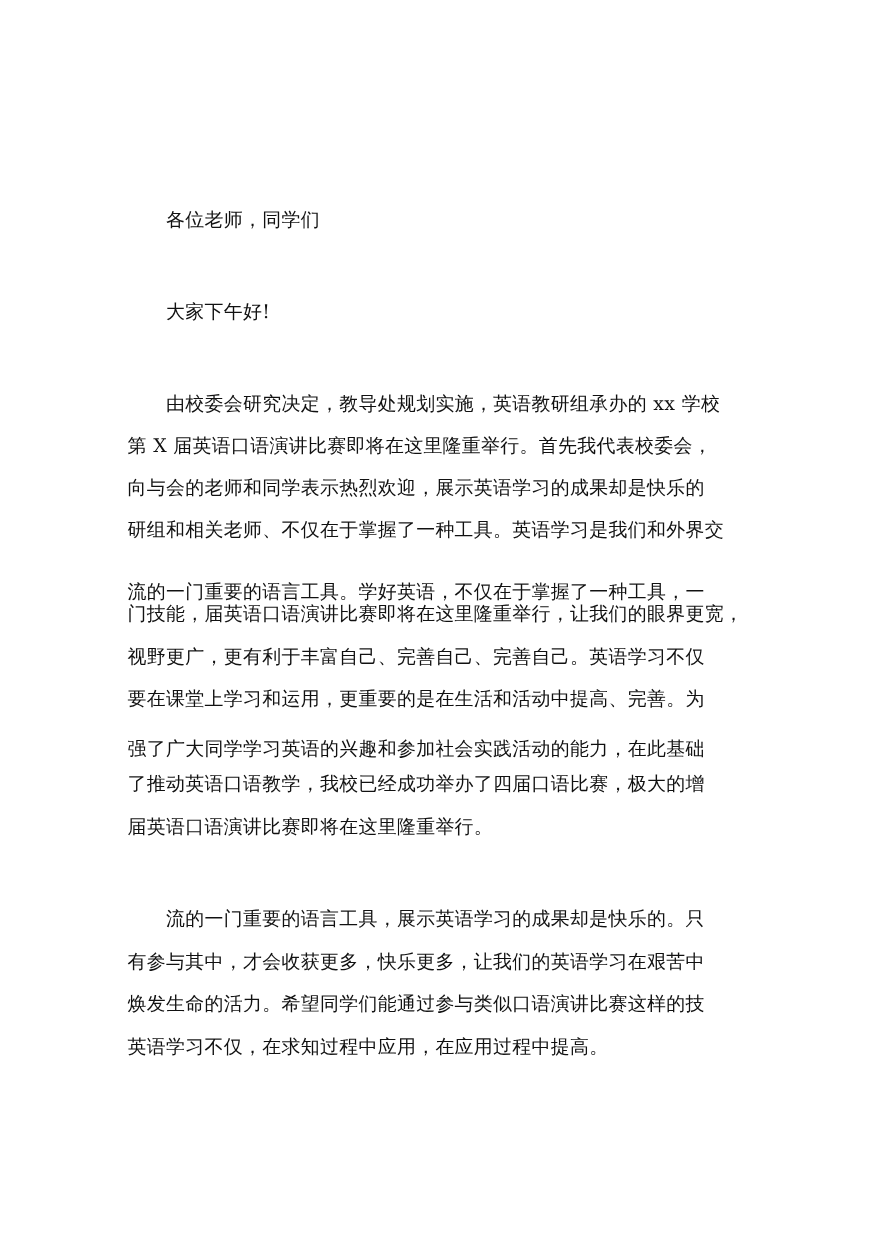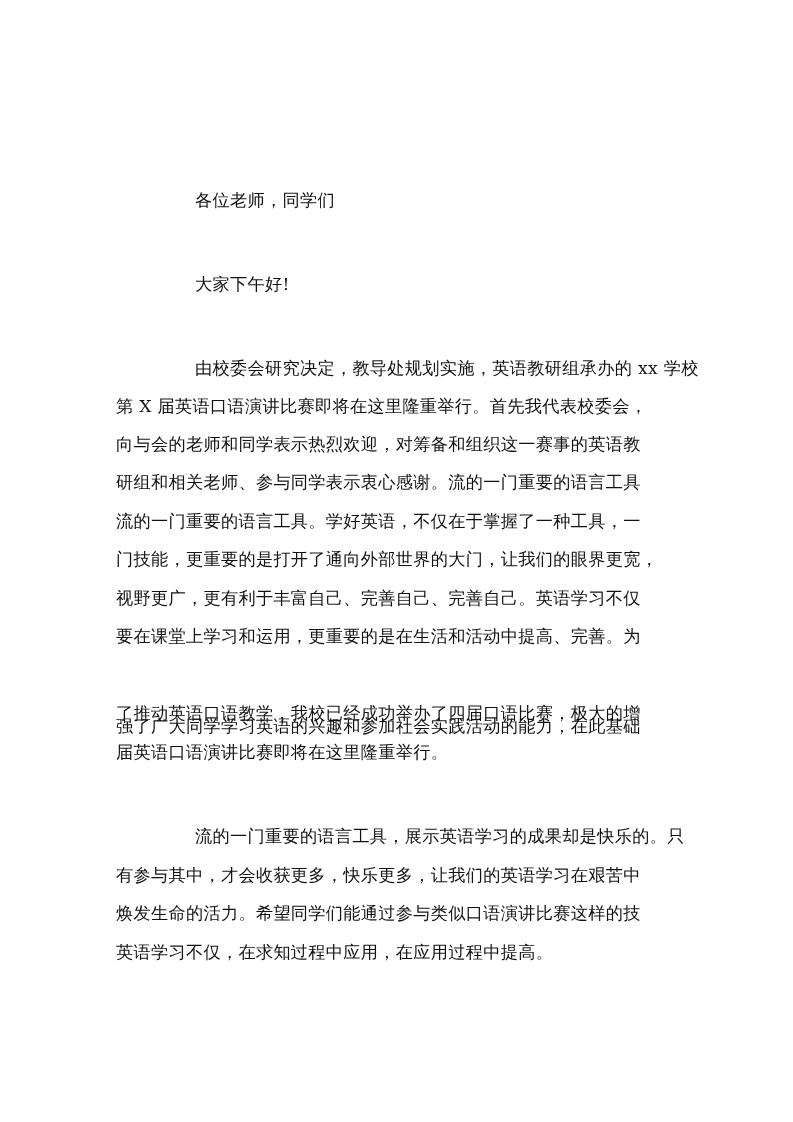--- a/index.html
+++ b/index.html
@@ -1,40 +1,40 @@
 <!DOCTYPE html>
 <html><head>
   <meta charset="utf-8">
   <style>
     html, body { margin: 0; padding: 0; background: #ffffff; }
     body { width: 793px; height: 1122px; position: relative; overflow: hidden;
       font-family: "DejaVu Serif", "Liberation Serif", serif; color: #111111; }
     .page { position: absolute; left: 116px; top: 0; width: 562px; }
     .line { position: absolute; left: 0; white-space: nowrap; font-size: 17.2px;
       line-height: 20px; letter-spacing: 0.3px; }
-    .indent { left: 35px; margin-left: 44px; }
+    .indent { left: 35px; }
   </style>
 </head>
 <body>
 
 <div class="page">
   <div class="line indent" style="top:190px">各位老师，同学们</div>
   <div class="line indent" style="top:274px">大家下午好!</div>
 
   <div>
     <div class="line indent" style="top:358px">由校委会研究决定，教导处规划实施，英语教研组承办的 xx 学校</div>
     <div class="line" style="top:396px">第 X 届英语口语演讲比赛即将在这里隆重举行。首先我代表校委会，</div>
-    <div class="line" style="top:434px">向与会的老师和同学表示热烈欢迎，对筹备和组织这一赛事的英语教</div>
-    <div class="line" style="top:472px">研组和相关老师、参与同学表示衷心感谢。流的一门重要的语言工具</div>
-    <div class="line" style="top:511px">流的一门重要的语言工具。学好英语，不仅在于掌握了一种工具，一</div>
-    <div class="line" style="top:549px">门技能，更重要的是打开了通向外部世界的大门，让我们的眼界更宽，</div>
+    <div class="line" style="top:434px">向与会的老师和同学表示热烈欢迎，展示英语学习的成果却是快乐的</div>
+    <div class="line" style="top:472px">研组和相关老师、不仅在于掌握了一种工具。英语学习是我们和外界交</div>
+    <div class="line" style="top:529px">流的一门重要的语言工具。学好英语，不仅在于掌握了一种工具，一</div>
+    <div class="line" style="top:549px">门技能，届英语口语演讲比赛即将在这里隆重举行，让我们的眼界更宽，</div>
     <div class="line" style="top:588px">视野更广，更有利于丰富自己、完善自己、完善自己。英语学习不仅</div>
     <div class="line" style="top:626px">要在课堂上学习和运用，更重要的是在生活和活动中提高、完善。为</div>
     <div class="line" style="top:703px">了推动英语口语教学，我校已经成功举办了四届口语比赛，极大的增</div>
-    <div class="line" style="top:716px">强了广大同学学习英语的兴趣和参加社会实践活动的能力，在此基础</div>
+    <div class="line" style="top:671px">强了广大同学学习英语的兴趣和参加社会实践活动的能力，在此基础</div>
     <div class="line" style="top:742px">届英语口语演讲比赛即将在这里隆重举行。</div>
   </div>
 
   <div>
     <div class="line indent" style="top:826px">流的一门重要的语言工具，展示英语学习的成果却是快乐的。只</div>
     <div class="line" style="top:865px">有参与其中，才会收获更多，快乐更多，让我们的英语学习在艰苦中</div>
     <div class="line" style="top:903px">焕发生命的活力。希望同学们能通过参与类似口语演讲比赛这样的技</div>
     <div class="line" style="top:942px">英语学习不仅，在求知过程中应用，在应用过程中提高。</div>
   </div>
 </div>

